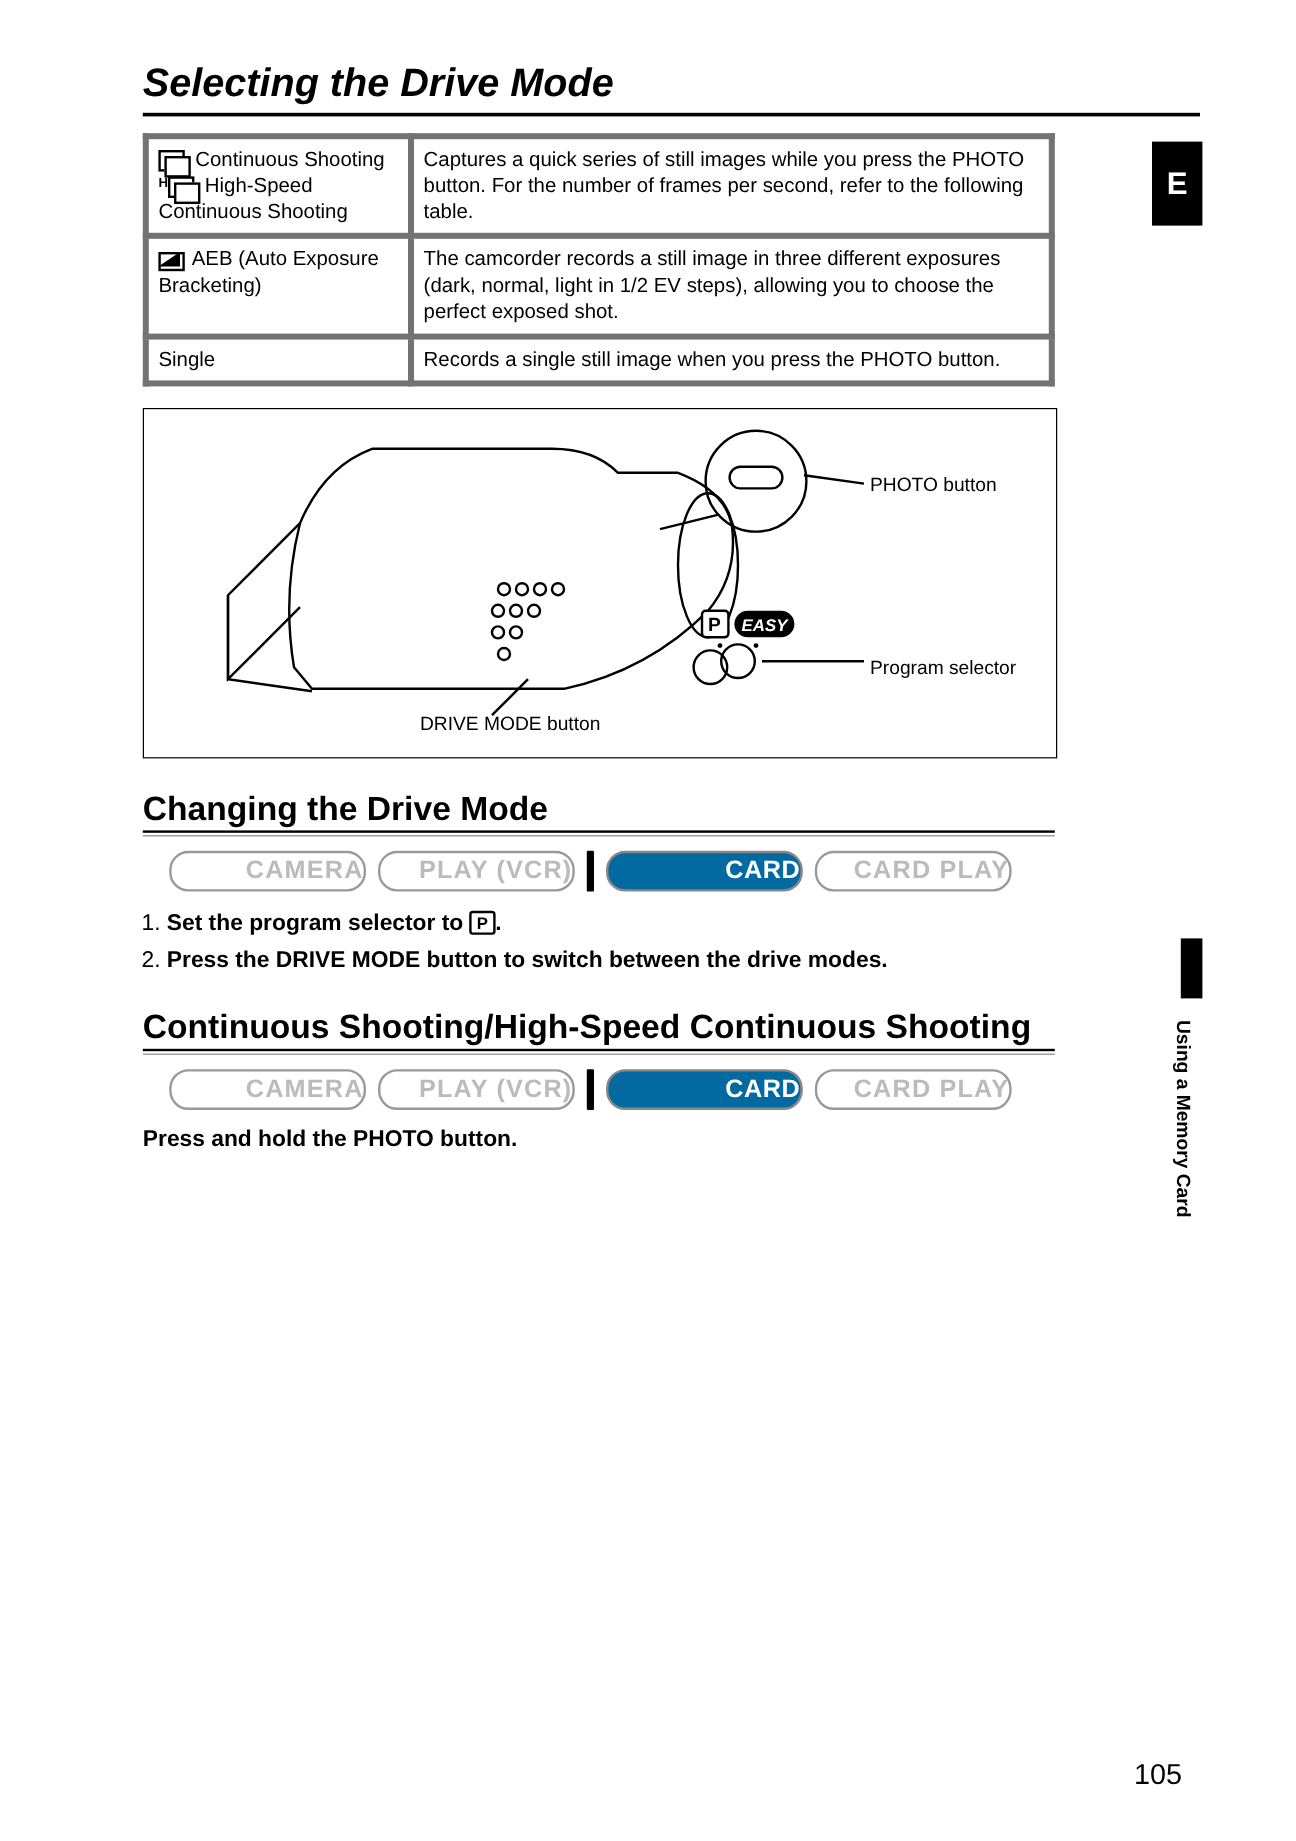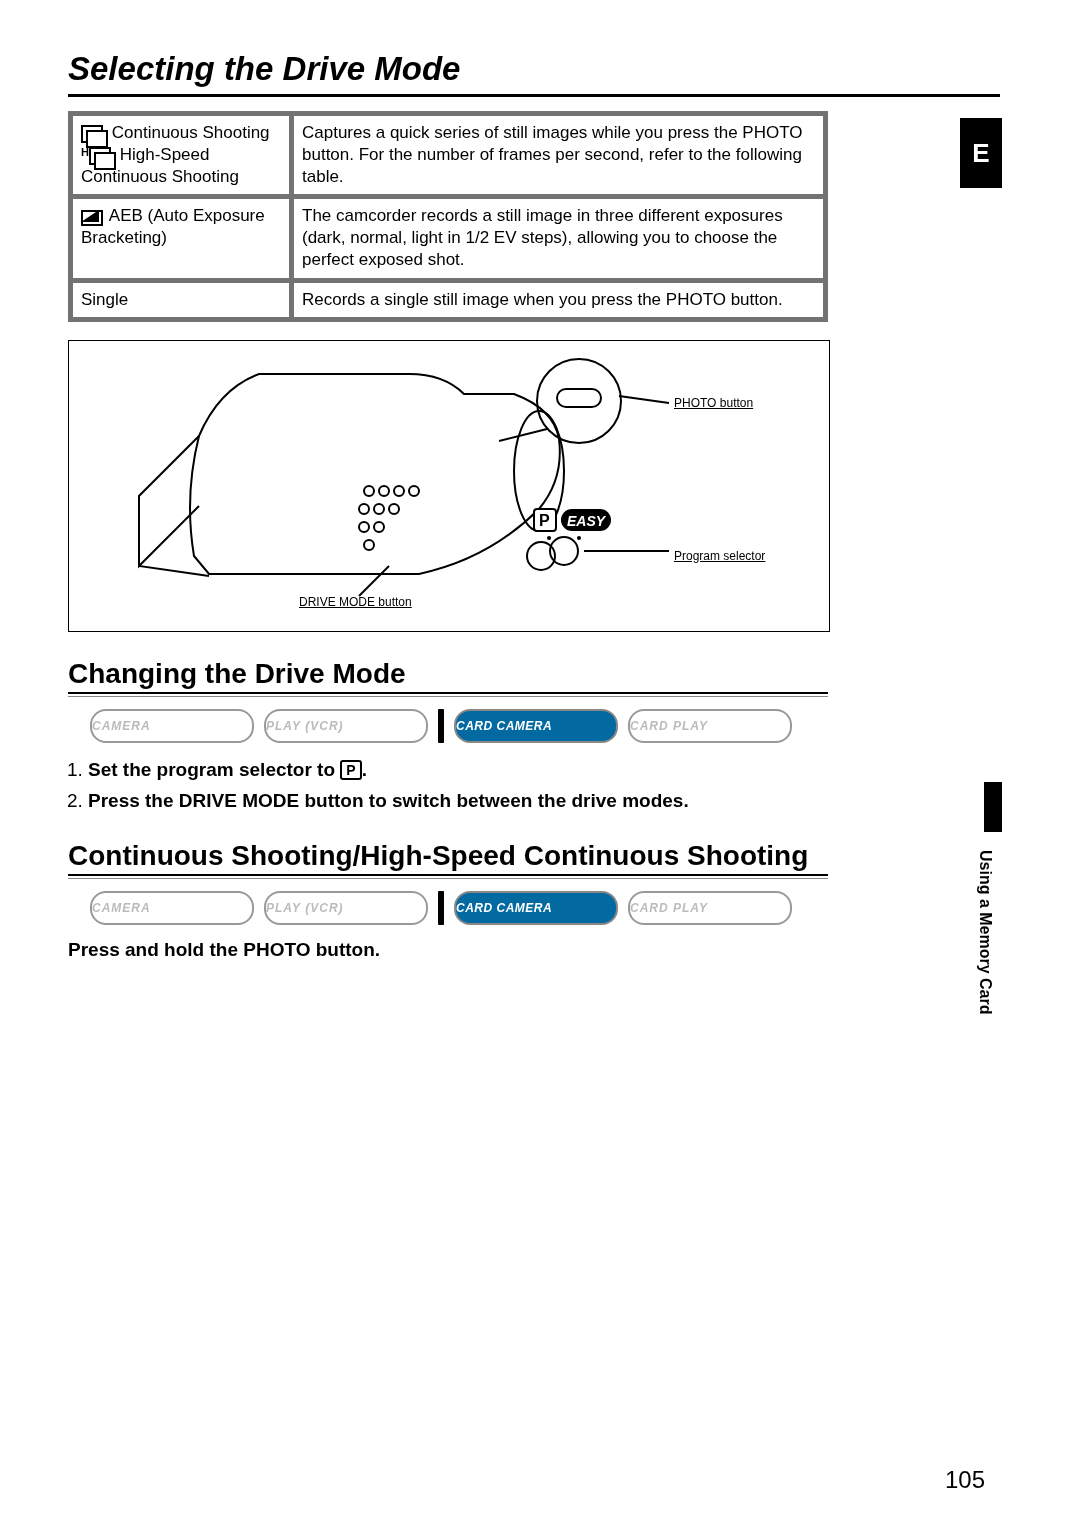--- a/index.html
+++ b/index.html
@@ -1,35 +1,35 @@
 <!DOCTYPE html>
 <html><head>
 <meta charset="utf-8">
 <style>
   html,body{margin:0;padding:0;background:#fff;color:#000;font-family:Arial,Helvetica,sans-serif;}
-  .page{width:1080px;height:1534px;position:relative;box-sizing:border-box;padding:50px 80px 40px 68px;}
+  .page{width:1080px;height:1534px;position:relative;box-sizing:border-box;padding:50px 80px 40px 119px;}
   .title{font-family:Arial,Helvetica,sans-serif;font-weight:bold;font-style:italic;font-size:33px;letter-spacing:0px;margin-bottom:6px;}
   .title-rule{border:0;border-top:3px solid #000;margin:0 0 14px 0;}
   .side-tab{position:absolute;right:78px;top:118px;width:42px;height:70px;background:#000;color:#fff;text-align:center;font-weight:bold;font-size:26px;line-height:70px;}
   table.modes{width:760px;border-collapse:collapse;font-size:17px;}
   table.modes td{border:5px solid #737373;padding:6px 8px;vertical-align:top;line-height:1.3;}
   table.modes td.left{width:200px;}
   .icon-box{display:inline-block;width:18px;height:14px;border:2px solid #000;position:relative;margin-right:4px;vertical-align:middle;}
   .icon-box::after{content:"";position:absolute;left:3px;top:3px;width:18px;height:14px;border:2px solid #000;background:#fff;}
   .icon-h{font-size:11px;font-weight:bold;position:relative;top:-4px;}
   .icon-aeb{display:inline-block;width:20px;height:14px;position:relative;margin-right:4px;vertical-align:middle;}
   .icon-aeb::before{content:"";position:absolute;left:0;top:0;width:18px;height:12px;border:2px solid #000;}
   .icon-aeb::after{content:"";position:absolute;left:0;top:0;width:0;height:0;border-right:18px solid #000;border-top:12px solid transparent;}
   .diagram-box{border:1px solid #000;width:760px;height:290px;margin-top:18px;position:relative;}
   .diagram-box svg{position:absolute;left:0;top:0;}
-  .dlabel{position:absolute;font-size:12px;text-decoration:underline;}
+  .dlabel{position:absolute;font-size:16px;}
   .h2{font-family:Arial,Helvetica,sans-serif;font-weight:bold;font-size:28px;margin-top:26px;margin-bottom:2px;}
   .h2-rule{width:760px;border:0;border-top:2px solid #000;border-bottom:1px solid #888;height:2px;margin:0 0 12px 0;}
   .mode-row{display:flex;gap:10px;align-items:center;margin:4px 0 14px 22px;}
-  .mode-chip{width:160px;height:30px;border:2px solid #999;border-radius:16px;text-align:left;font-weight:bold;font-size:12px;line-height:30px;color:#bbb;letter-spacing:1px;font-style:italic;}
+  .mode-chip{width:160px;height:30px;border:2px solid #999;border-radius:16px;text-align:right;font-weight:bold;font-size:21px;line-height:30px;color:#bbb;letter-spacing:1px;}
   .mode-chip.active{background:#0369a1;color:#fff;border-color:#888;letter-spacing:0.5px;}
   .sep{width:6px;height:34px;background:#000;border-radius:1px;}
   ol.steps{margin:0 0 0 20px;padding:0;font-size:19px;}
   ol.steps li{margin-bottom:6px;line-height:1.35;}
   ol.steps li b{font-weight:bold;}
   .p-icon{display:inline-block;border:2px solid #000;border-radius:3px;font-size:14px;font-weight:bold;padding:0 4px;line-height:16px;vertical-align:1px;}
   .sub{margin-left:24px;font-size:18px;font-weight:normal;}
   .para-b{font-size:19px;font-weight:bold;margin:0 0 4px 0;}
   .para{font-size:18px;margin:0;line-height:1.35;}
   .side-strip{position:absolute;right:78px;top:782px;width:18px;height:50px;background:#000;}

